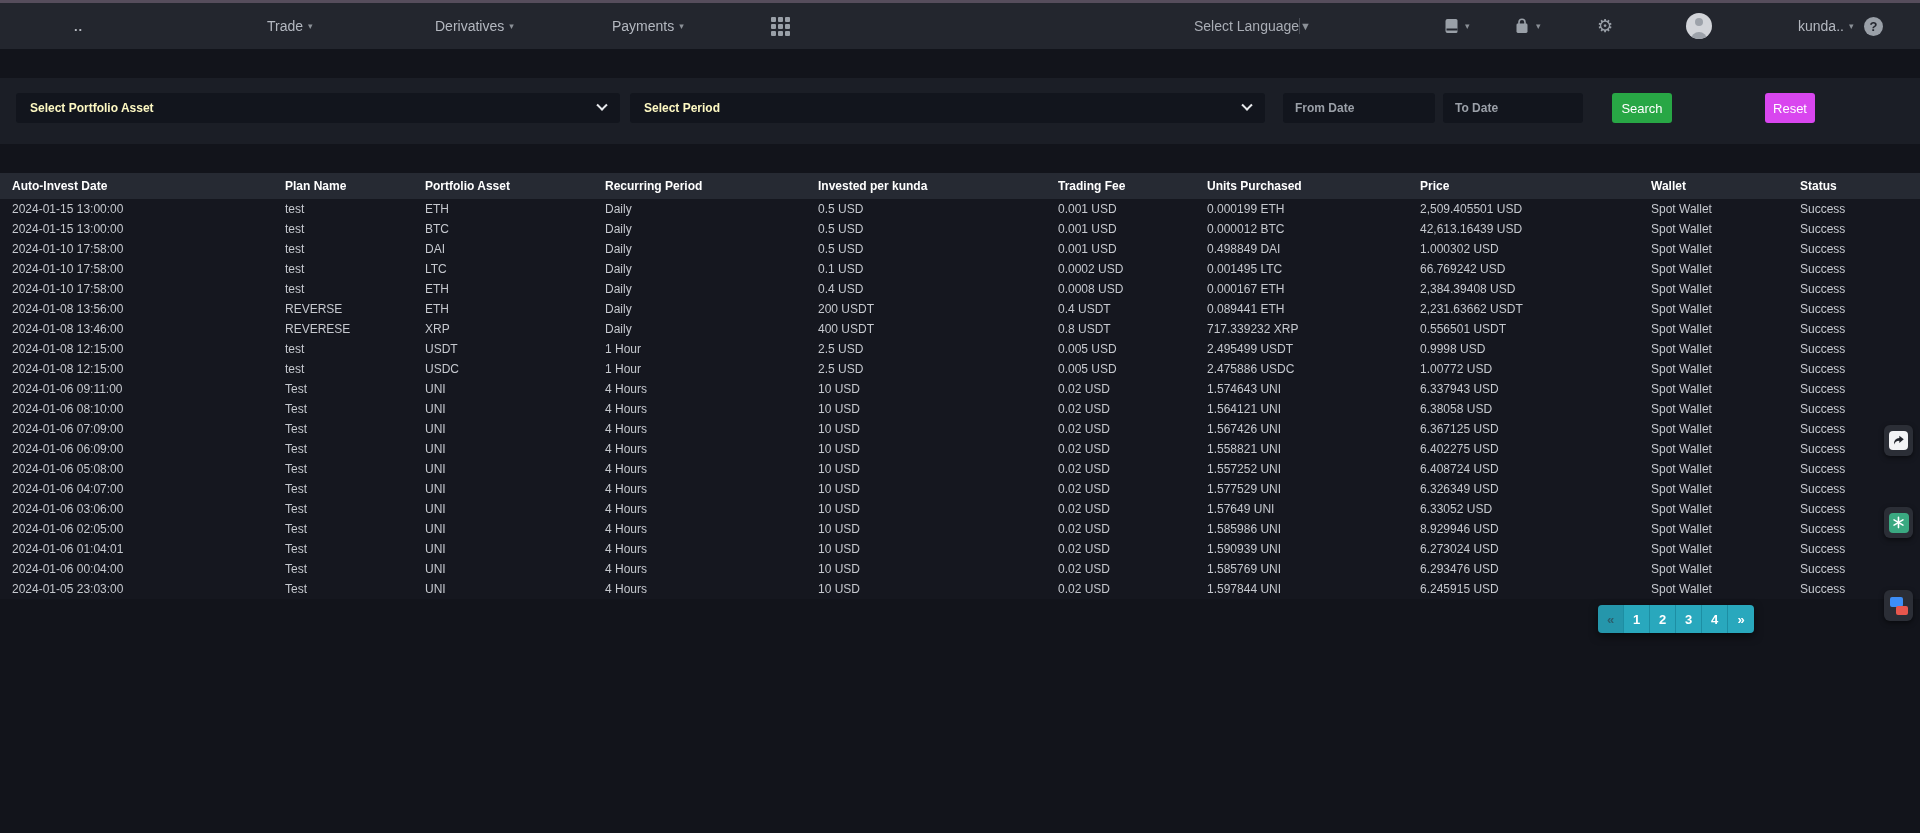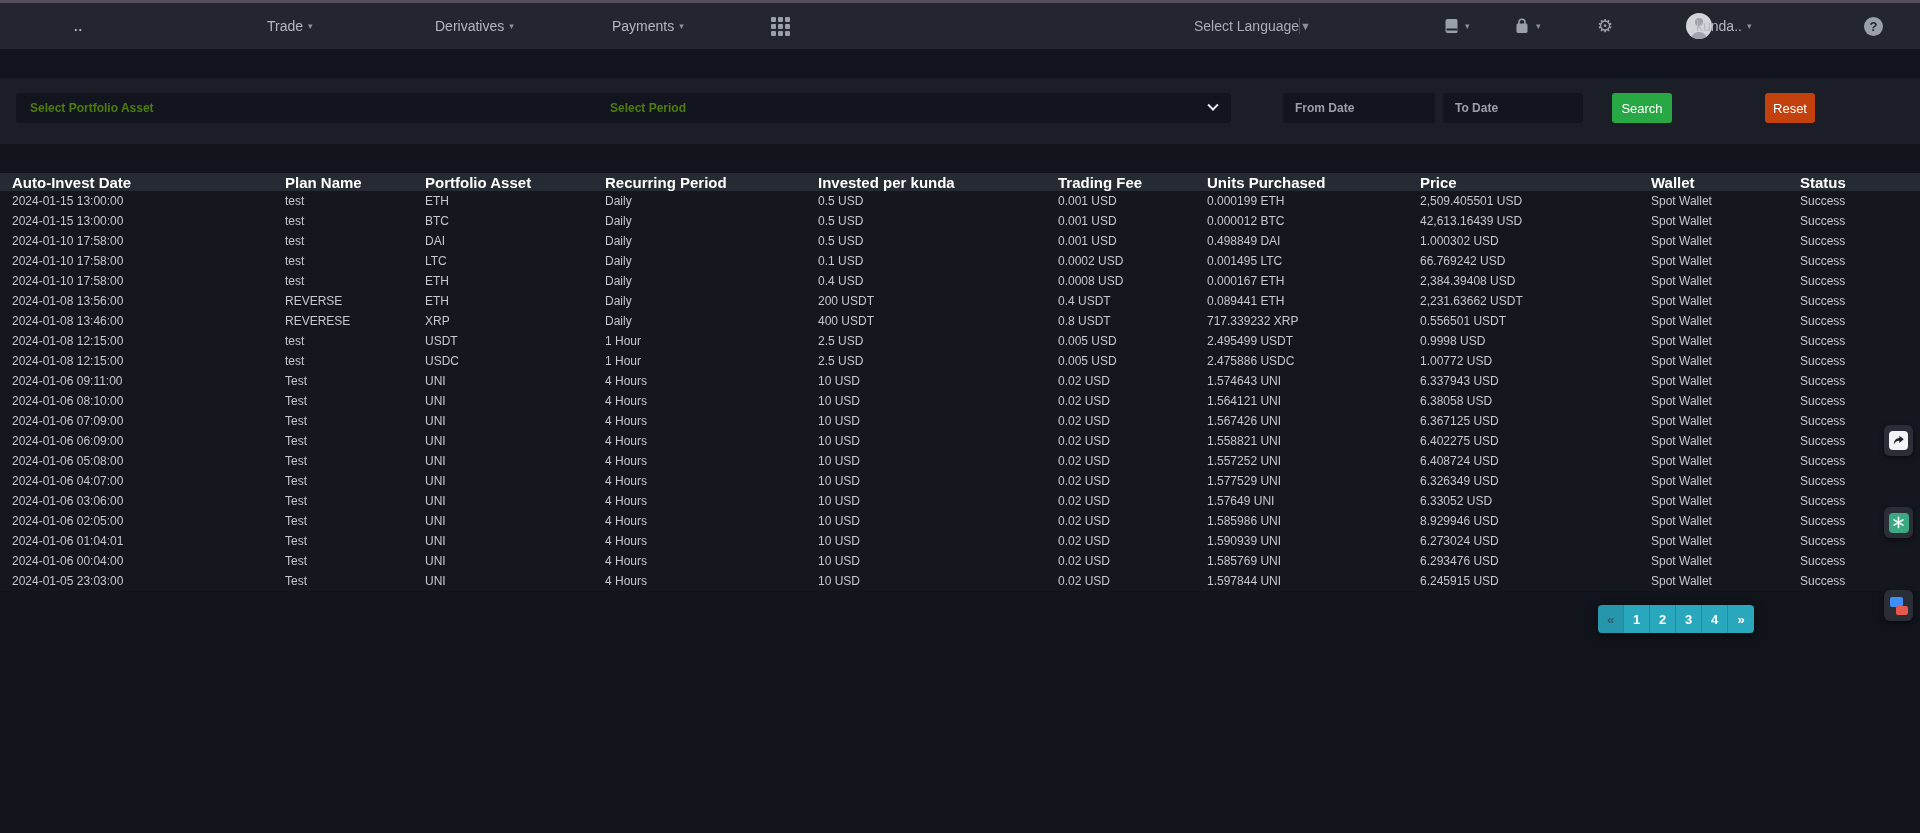--- a/index.html
+++ b/index.html
@@ -28,29 +28,29 @@
   .gear { color:#9aa0a8; font-size:18px; cursor:pointer; }
   .avatar { width:26px; height:26px; border-radius:50%; background:#d2d4d9; position:relative; overflow:hidden; cursor:pointer; }
   .avatar .head { position:absolute; top:5px; left:9px; width:8px; height:8px; border-radius:50%; background:#9da2aa; }
   .avatar .body { position:absolute; bottom:-3px; left:5px; width:16px; height:10px; border-radius:8px 8px 0 0; background:#9da2aa; }
   .username { color:#b4b8c0; font-size:14px; gap:5px; cursor:pointer; }
   .help { width:19px; height:19px; border-radius:50%; background:#9aa0a8; color:#23262e; font-size:13px; font-weight:bold; display:flex; align-items:center; justify-content:center; cursor:pointer; }
 
   
   .filter-panel { position:absolute; top:78px; left:0; right:0; height:66px; background:#1b1e26; }
   .filter-panel .ctrl { position:absolute; top:15px; height:30px; }
-  .select-box { background:#12151d; border-radius:3px; display:flex; align-items:center; justify-content:space-between; padding:0 14px; color:#4d7c0f; font-size:12px; font-weight:700; cursor:pointer; }
+  .select-box { background:#12151d; border-radius:3px; display:flex; align-items:center; justify-content:space-between; padding:0 14px; color:#fef9c3; font-size:12px; font-weight:700; cursor:pointer; }
   .chev { width:8px; height:8px; border-right:2px solid #e8eaed; border-bottom:2px solid #e8eaed; transform:rotate(45deg) translate(-2px,-2px); }
   .date-input { background:#12151d; border:none; border-radius:3px; color:#c6c9cf; font-size:12px; font-family:"Liberation Sans", sans-serif; padding:0 12px; outline:none;font-weight:bold; }
   .date-input::placeholder { color:#9ba0a8; }
   .btn { border:none; border-radius:3px; color:#fff; font-size:13px; font-family:"Liberation Sans", sans-serif; cursor:pointer; display:flex; align-items:center; justify-content:center; }
 
   
   .tbl { position:absolute; top:173px; left:0; right:0; --cols:273px 140px 180px 213px 240px 149px 213px 231px 149px 120px; }
-  .thead { height:18px; background:#262a33; display:grid; grid-template-columns:var(--cols); align-items:center; padding-left:12px; color:#ffffff; font-size:15px; font-weight:700; white-space:nowrap; }
+  .thead { height:26px; background:#262a33; display:grid; grid-template-columns:var(--cols); align-items:center; padding-left:12px; color:#ffffff; font-size:12px; font-weight:700; white-space:nowrap; }
   .trow { height:20px; background:#15171f; display:grid; grid-template-columns:var(--cols); align-items:center; padding-left:12px; color:#c6c9cf; font-size:12px; white-space:nowrap; }
 
   
   .pager { position:absolute; top:605px; left:1598px; display:flex; border-radius:4px; overflow:hidden; box-shadow:0 3px 8px rgba(0,0,0,.55); }
   .pbtn { width:26px; height:28px; background:#29a8bd; color:#fff; font-size:13px; font-weight:700; display:flex; align-items:center; justify-content:center; border-right:1px solid #1d8ea3; cursor:pointer; }
   .pbtn:last-child { border-right:none; }
   .pbtn.disabled { background:#2596ab; color:#2c5f6d; }
 
   
   .float-btn { position:absolute; right:7px; width:29px; height:31px; background:#2b2e36; border-radius:6px; display:flex; align-items:center; justify-content:center; cursor:pointer; box-shadow:0 2px 5px rgba(0,0,0,.5); }
@@ -119,43 +119,43 @@
 
   <span class="abs gear" style="left:1597px">⚙</span>
 
   <div class="abs" style="left:1686px">
     <div class="avatar">
       <div class="head"></div>
         <div class="body"></div>
     </div>
   </div>
 
-  <div class="abs username" style="left:1696px">
+  <div class="abs username" style="left:1798px">
     <span>kunda..</span>
     <span class="caret">▾</span>
   </div>
 
   <span class="abs" style="left:1864px">
     <span class="help">?</span>
   </span>
 </nav>
 
 <section class="filter-panel">
   <div class="ctrl select-box" style="left:16px; width:604px;">
     <span>Select Portfolio Asset</span>
     <span class="chev"></span>
   </div>
-  <div class="ctrl select-box" style="left:596px; width:635px;">
+  <div class="ctrl select-box" style="left:630px; width:635px;">
     <span>Select Period</span>
     <span class="chev"></span>
   </div>
   <input class="ctrl date-input" style="left: 1283px; width: 152px;" placeholder="From Date">
   <input class="ctrl date-input" style="left: 1443px; width: 140px;" placeholder="To Date">
   <button class="ctrl btn" style="left:1600px; width:60px; background:#28a745;margin-left:12px;">Search</button>
-  <button class="ctrl btn" style="left:1765px; width:50px; background:#c2410c;">Reset</button>
+  <button class="ctrl btn" style="left:1765px; width:50px; background:#d946ef;">Reset</button>
 </section>
 
 <section class="tbl">
   <div class="thead">
     <span>Auto-Invest Date</span>
     <span>Plan Name</span>
     <span>Portfolio Asset</span>
     <span>Recurring Period</span>
     <span>Invested per kunda</span>
     <span>Trading Fee</span>

